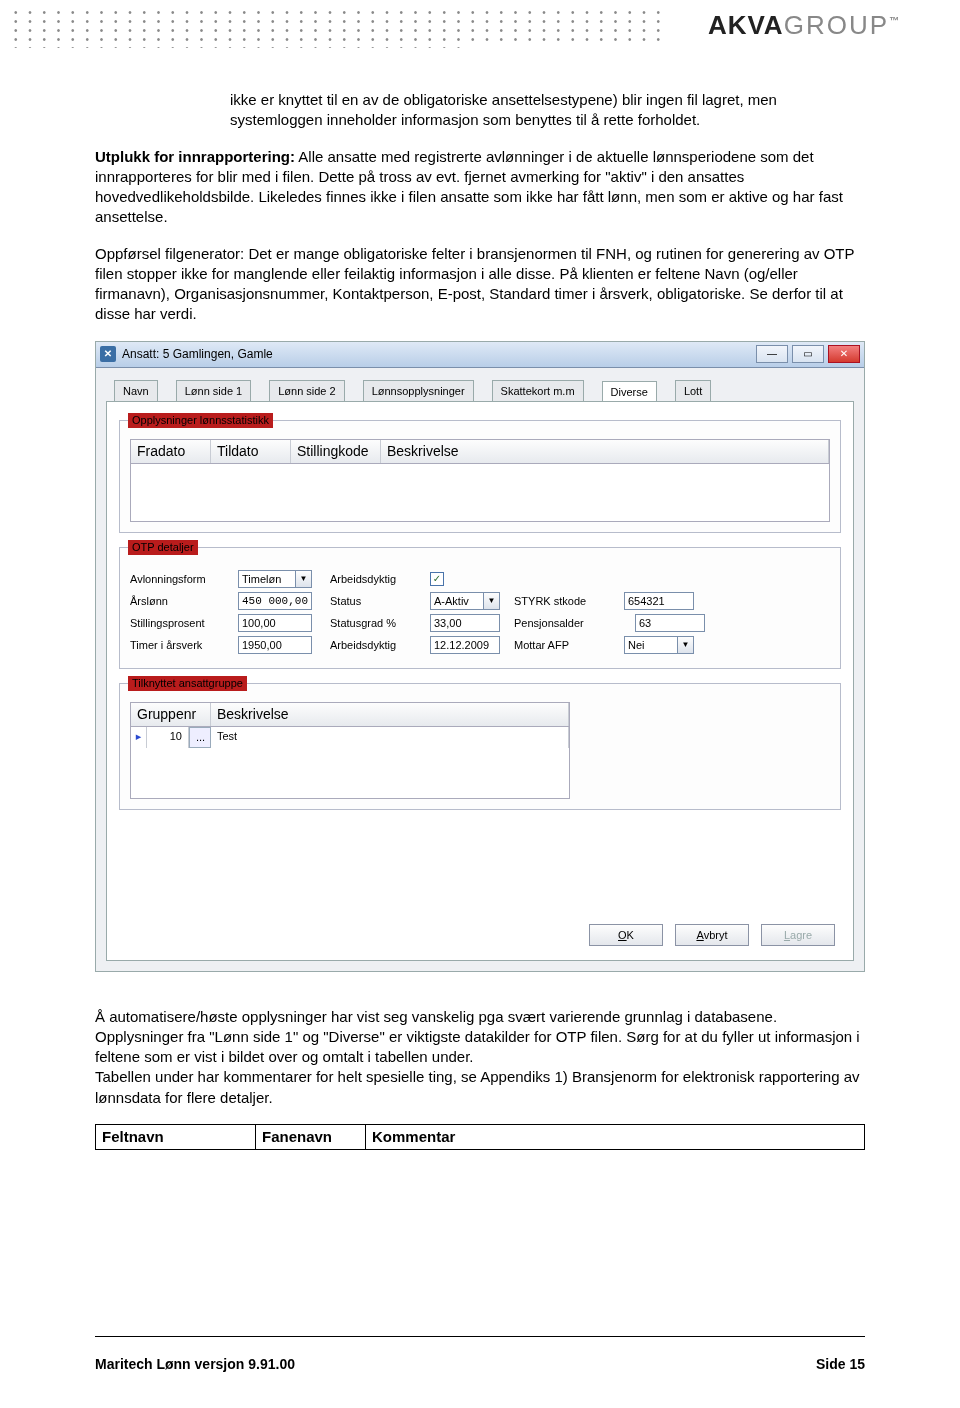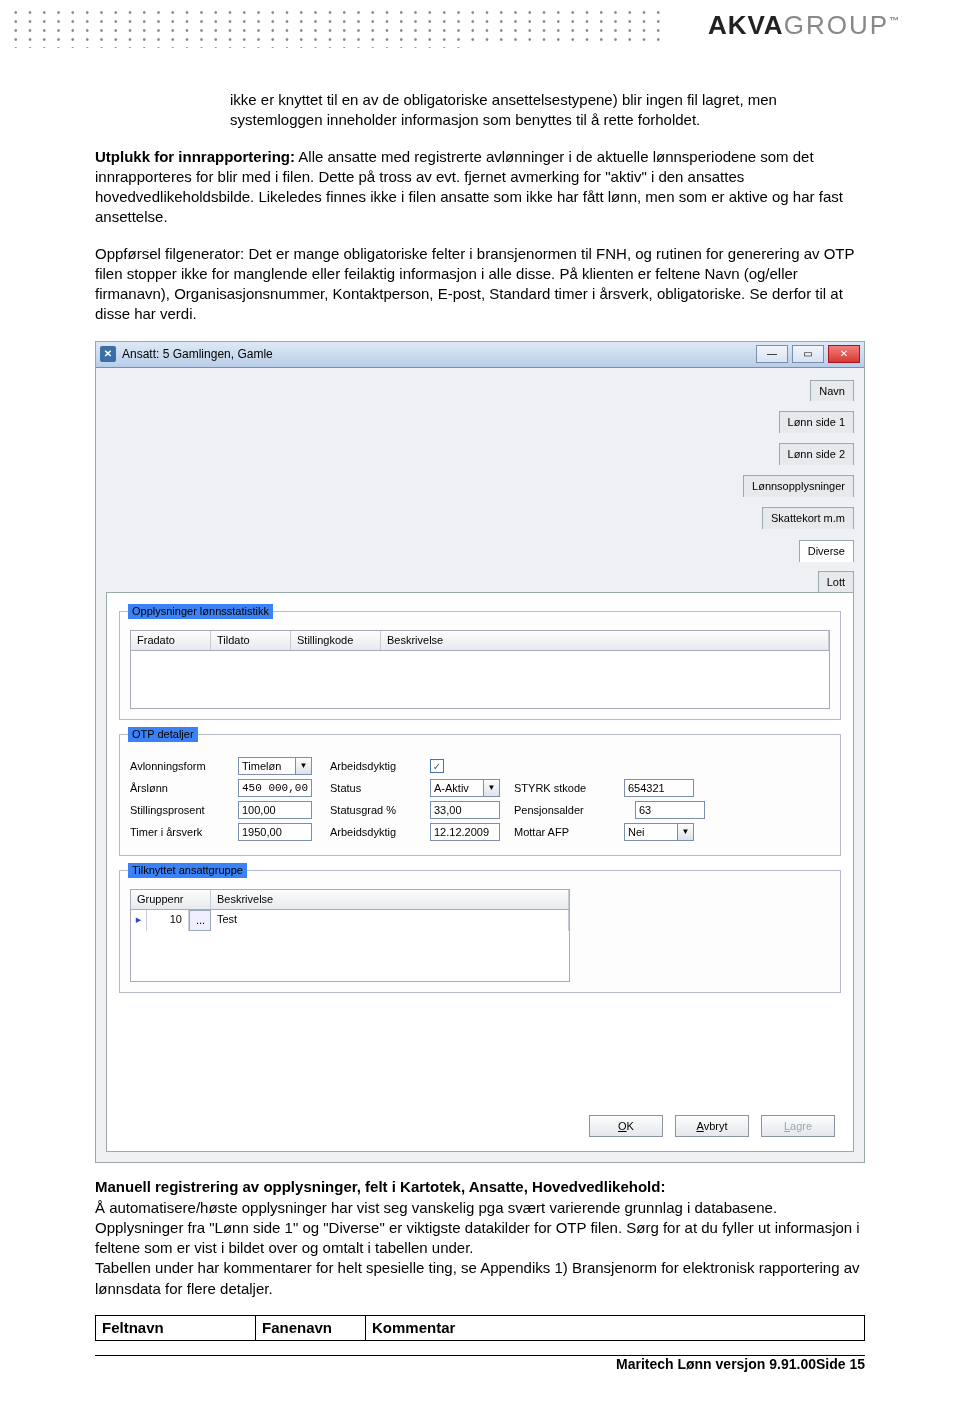--- a/index.html
+++ b/index.html
@@ -90,21 +90,21 @@
     font-size: 10px;
   }
   .winbtn.close { background: linear-gradient(#f37f7f,#d43a2f); color:#fff; border-color:#a12; }
   .winbody {
     background: #eef0f3;
     padding: 8px 10px 10px 10px;
     font-family: Tahoma, sans-serif;
     font-size: 11px;
     color: #000;
   }
-  .tabs { display: flex; align-items: flex-end; gap: 10px; margin: 4px 0 0 8px; flex-direction: column; }
+  .tabs { display: flex; align-items: flex-end; gap: 18px; margin: 4px 0 0 8px; }
   .tab {
     padding: 3px 8px;
     background: #e7e9ec;
     border: 1px solid #9aa;
     border-bottom: none;
     font-size: 11px;
   }
   .tab.active { background: #fff; position: relative; top: 1px; }
   .panel {
     background: #fff;
@@ -115,29 +115,29 @@
   }
   .group {
     border: 1px solid #b7bccb;
     margin: 8px 0 14px 0;
     position: relative;
     padding: 18px 10px 10px 10px;
     background: #fdfdfd;
   }
   .group > .legend {
     position: absolute; top: -8px; left: 8px;
-    background: #3b82f6;
+    background: #b91c1c;
     padding: 0 4px;
     font-size: 11px;
   }
   .grid-head {
     display: flex;
     border: 1px solid #aab;
     background: linear-gradient(#fdfdfd,#e7eaee);
-    font-size: 11px;
+    font-size: 14px;
   }
   .grid-head div, .grid-row div {
     padding: 2px 6px;
     border-right: 1px solid #c8ccd4;
   }
   .grid-body {
     border: 1px solid #aab; border-top: none;
     background: #fff;
     height: 58px;
   }
@@ -192,25 +192,25 @@
     padding: 2px 6px;
     text-align: left;
     font-size: 15px;
   }
   
   .footer {
     position: absolute;
     bottom: 36px;
     left: 95px; right: 95px;
     border-top: 1.5px solid #000;
-    padding-top: 0;
+    padding-top: 19px;
     font-size: 14px;
     font-weight: bold;
     display: flex;
-    justify-content: flex-end;
+    justify-content: space-between;
   }
 </style>
 </head>
 <body>
 
 <div class="header">
   <div class="dots">• • • • • • • • • • • • • • • • • • • • • • • • • • • • • • • • • • • • • • • • • • • • • • • • • • • • • • • • • • • • • • • • • • • • • • • • • • • • • • • • • • • • • • • • • • • • • • • • • • • • • • • • • • • • • • • • • • • • • • • • • • • • • • • • • • • • • • • • • • • • • • • • • • • • • • • • • • • • • • • • • • • • • • • • • • • • • • • • • • • • • • • • • • • • • • • • • • • • • • • • • • • • • • • • • • • • • • • •</div>
   <div class="logo">
     <span>AKVA</span><span class="grp">GROUP</span><sup>™</sup>
   </div>
@@ -344,21 +344,21 @@
                 <span class="u">L</span>
                 <span>agre</span>
               </button>
           </div>
 
         </div>
       </div>
     </div>
 
     <p class="para" style="margin-top:14px">
-      <span class="b">Manuell registrering av opplysninger, felt i Kartotek, Ansatte, Hovedvedlikehold:</span><br>
+      <br>
       <span>Å automatisere/høste opplysninger har vist seg vanskelig pga svært varierende grunnlag i databasene. Opplysninger fra "Lønn side 1" og "Diverse" er viktigste datakilder for OTP filen. Sørg for at du fyller ut informasjon i feltene som er vist i bildet over og omtalt i tabellen under.</span><br>
       <span>Tabellen under har kommentarer for helt spesielle ting, se Appendiks 1) Bransjenorm for elektronisk rapportering av lønnsdata for flere detaljer.</span>
     </p>
 
     <table class="simple">
       <tbody>
           <tr>
         <th style="width:160px">Feltnavn</th>
         <th style="width:110px">Fanenavn</th>
         <th>Kommentar</th>

